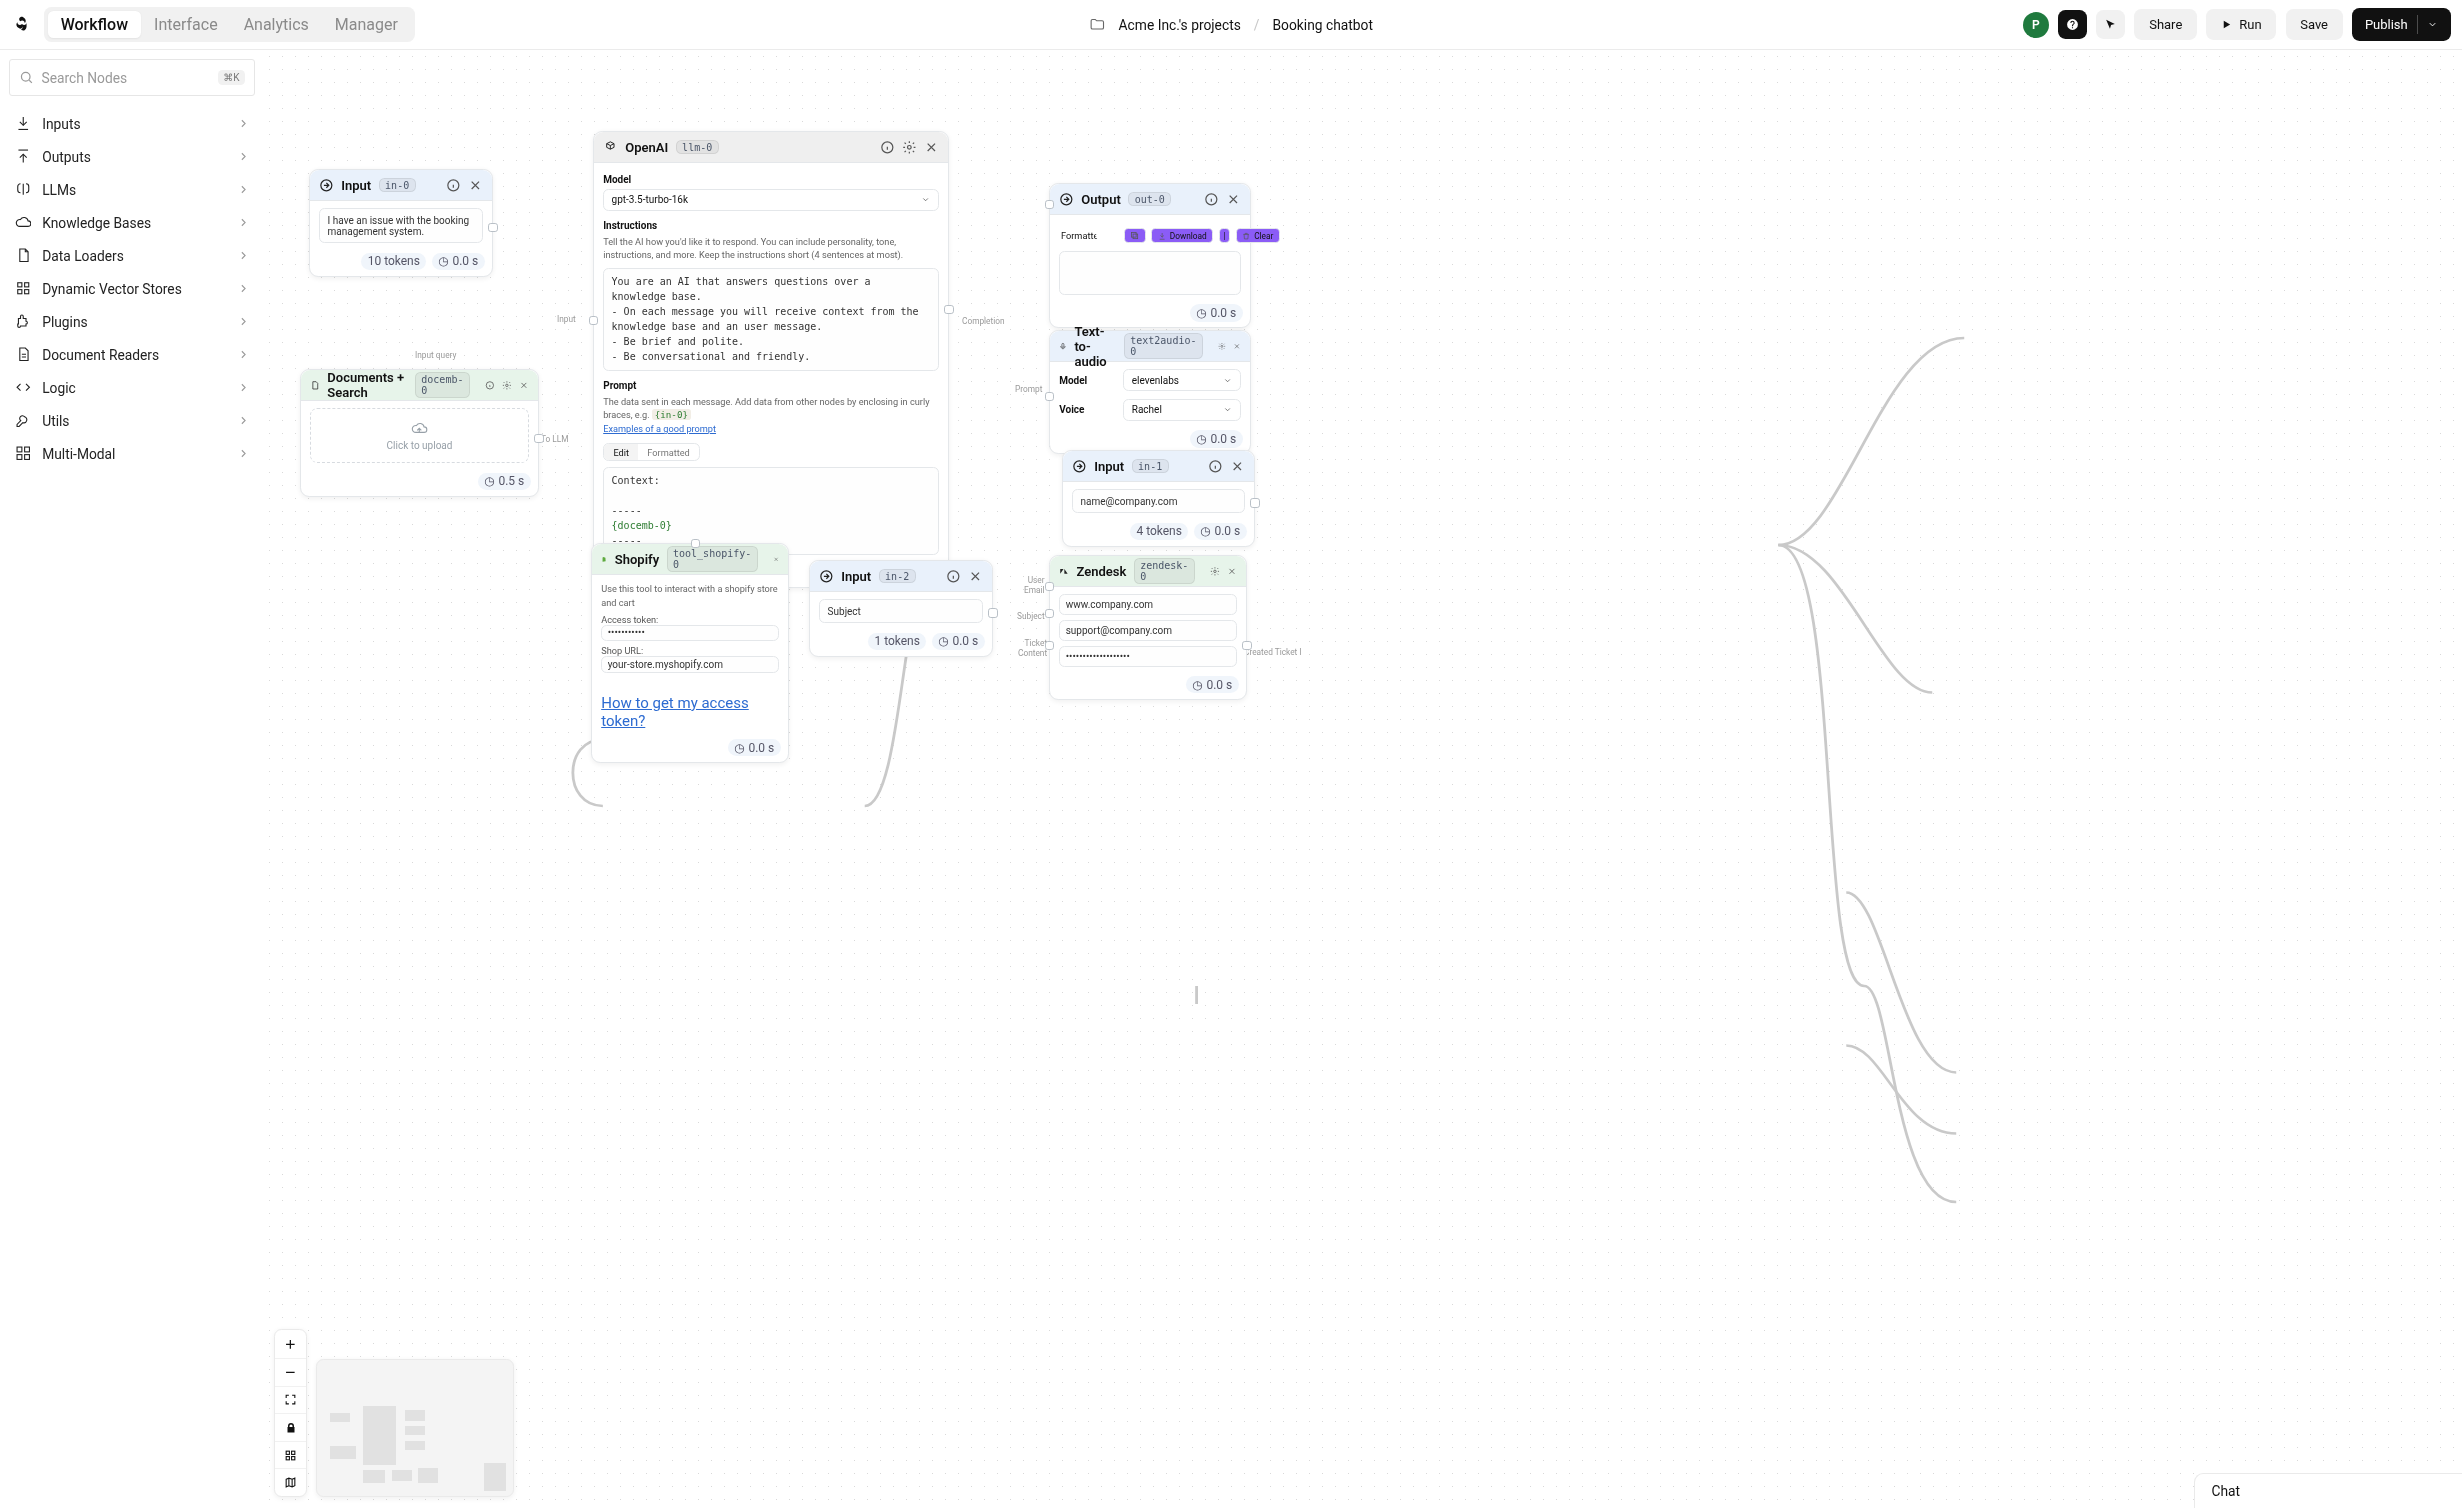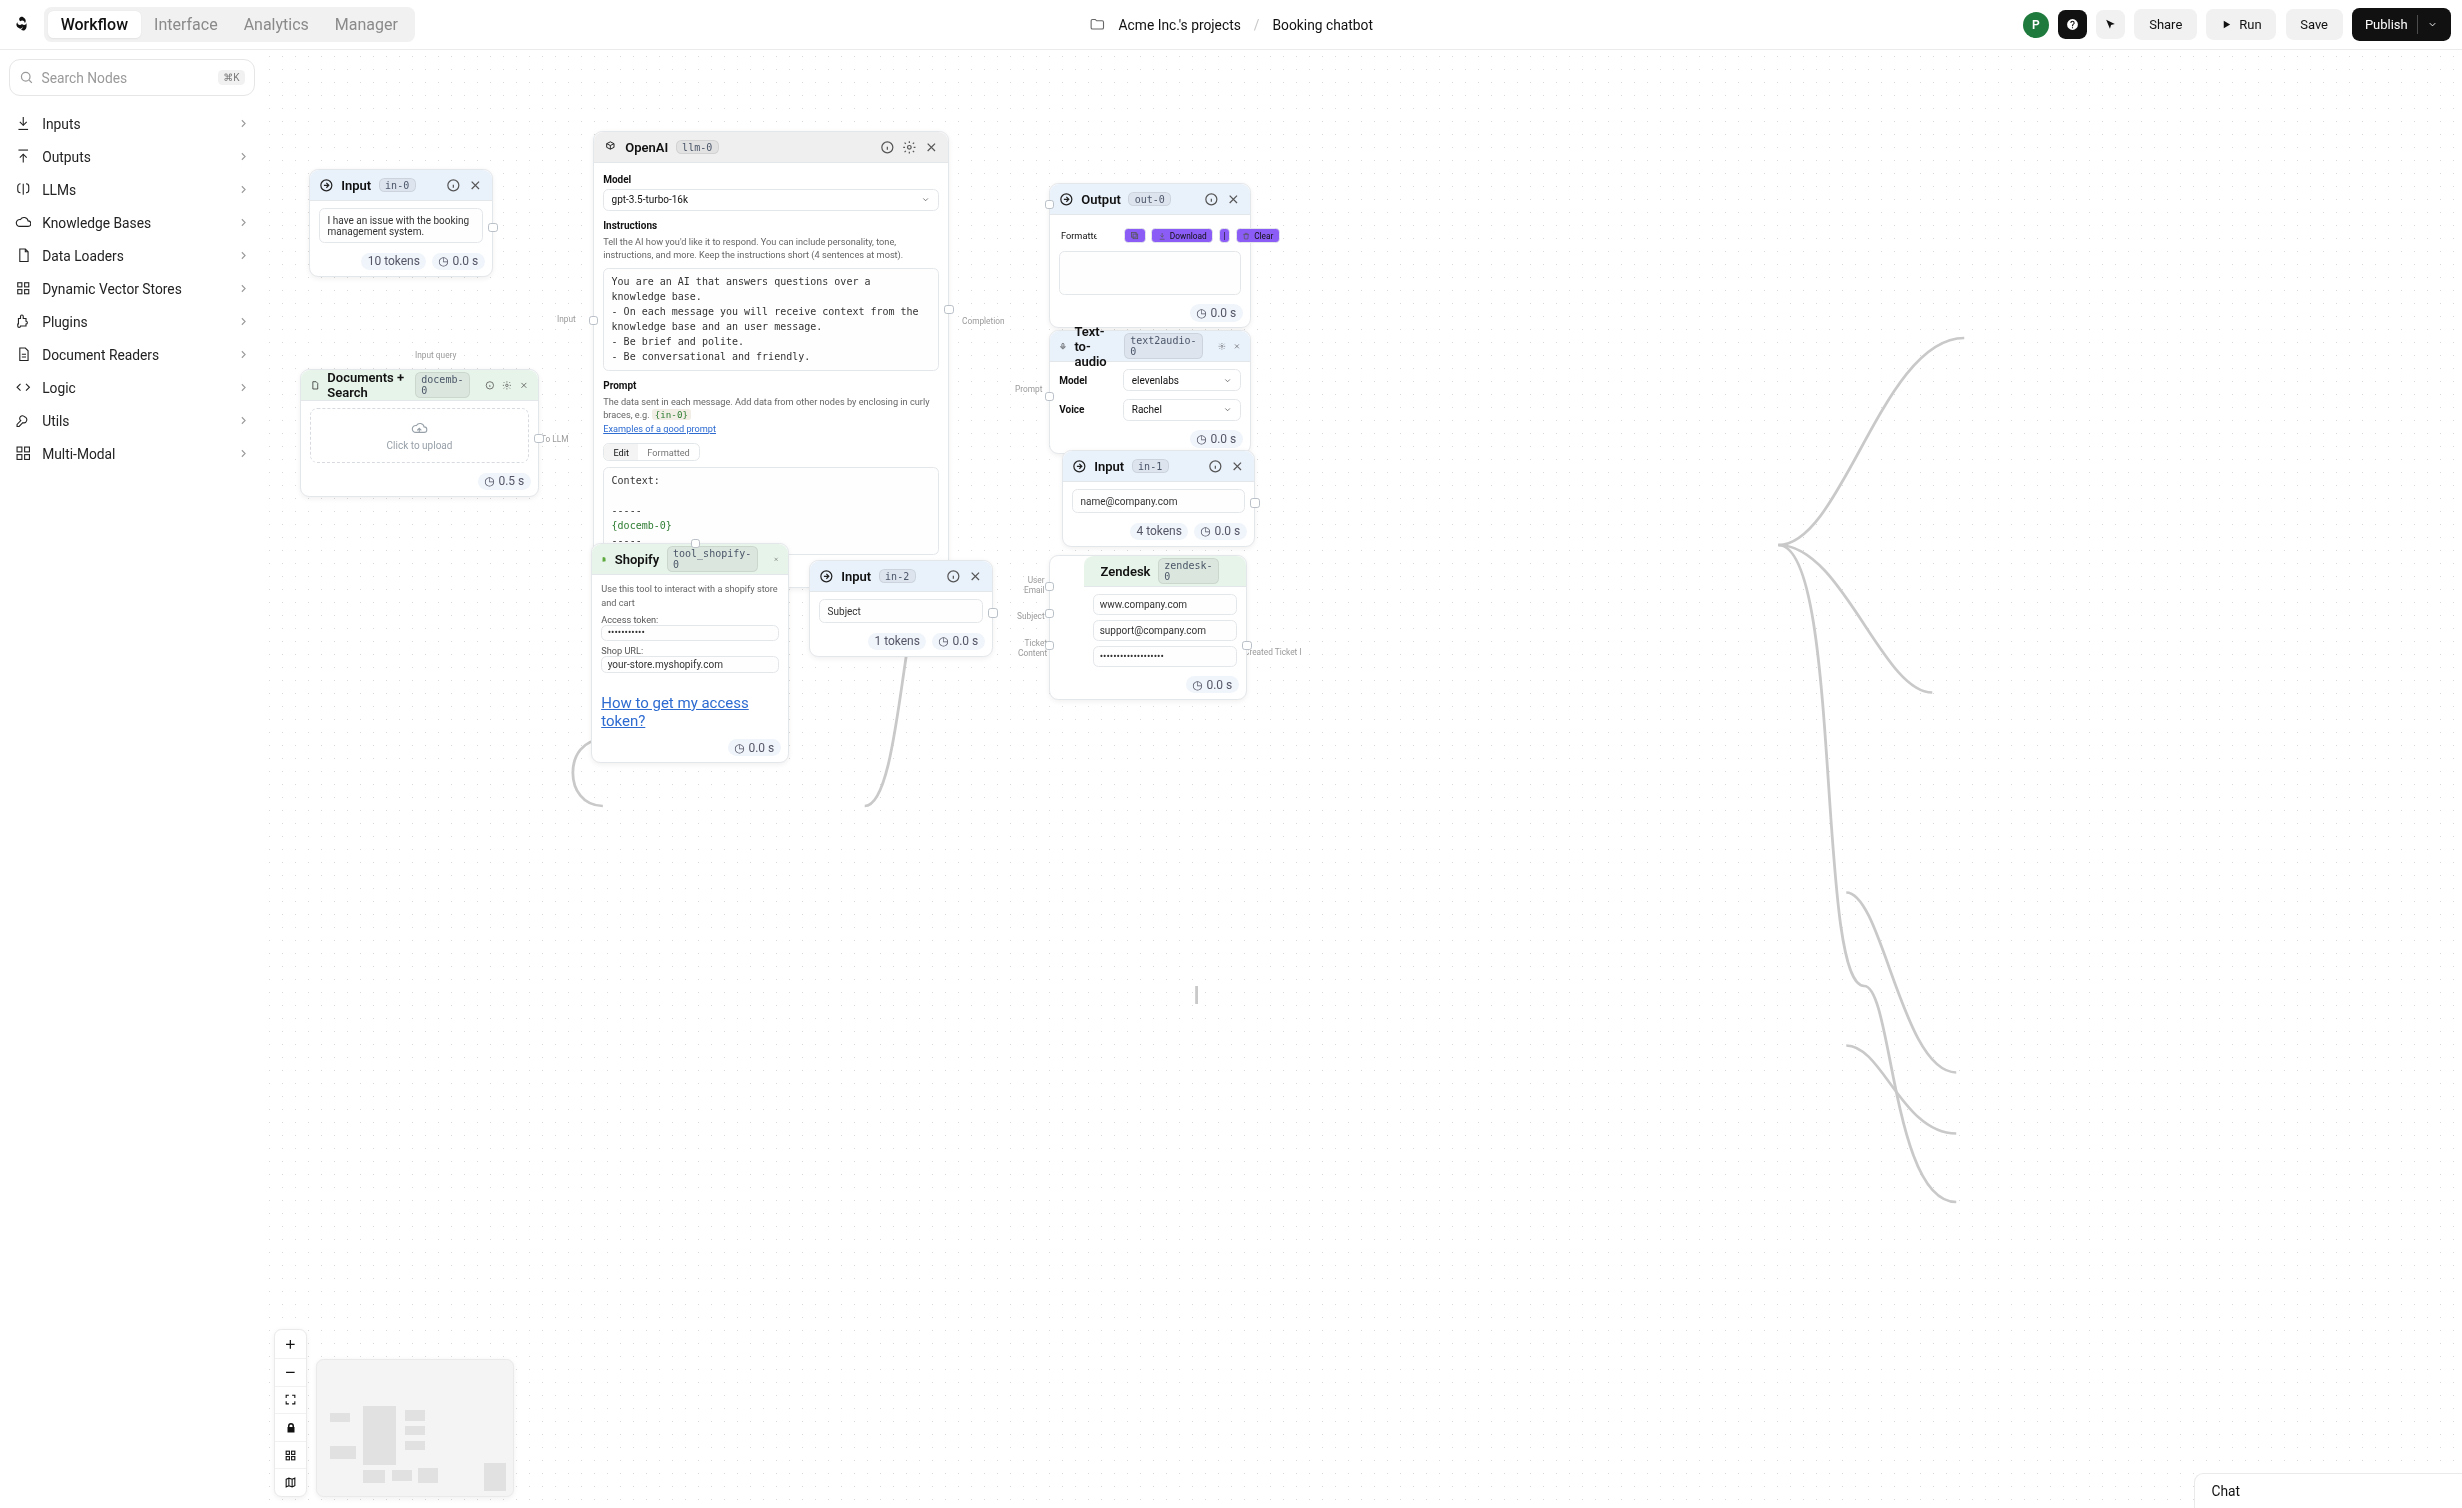--- a/index.html
+++ b/index.html
@@ -63,21 +63,21 @@
   
   .workspace {
     position: absolute; top: 50px; left: 0; right: 0; bottom: 0;
   }
   .sidebar {
     position: absolute; top: 9.2px; left: 9.2px; width: 246px;
     background: #fff;
     z-index: 20;
   }
   .search-box {
-    display: flex; align-items: center; height: 37px; border: 0.9px solid #e6e6e6; border-radius: 11px;
+    display: flex; align-items: center; height: 37px; border: 0.9px solid #e6e6e6; border-radius: 3px;
     padding: 0 9.2px; gap: 7.4px; color: #9a9a9a; font-size: 13.8px;
   }
   .search-box .kbd {
     background: #f1f1f1; border-radius: 4.6px; padding: 1.8px 5.5px; font-size: 10px; color: #777;
   }
   .side-list { margin-top: 11px; display: flex; flex-direction: column; }
   .side-item {
     display: flex; align-items: center; height: 33px; padding: 0 5.5px; gap: 11px; cursor: pointer;
     border-radius: 5.5px; font-size: 13.8px; color: #222;
   }
@@ -693,21 +693,21 @@
         <div class="mini-field-lbl">Shop URL:</div>
         <div class="field-box" style="min-height:16.5px;padding:1.8px 5.5px">your-store.myshopify.com</div>
         <div class="link-text">How to get my access token?</div>
       </div>
       <div class="node-footer">
         <span class="stat-pill">◷ <span>0.0 s</span></span>
       </div>
       <div class="port" style="top:-5.5px;left:99px;"></div>
     </div>
 
-    <div class="node green" style="left:786px;top:505px;width:198px;padding-left:34px;">
+    <div class="node green" style="left:786px;top:505px;width:198px;">
       <div class="node-hd">
         <svg class="hd-icn" viewBox="0 0 24 24" fill="#222">
             <path d="M3 6h8L3 18zM13 18h8l-8-12z"></path>
           </svg>
         <span class="title">Zendesk</span>
         <span class="id-pill">zendesk-0</span>
         <span class="sp"></span>
         <svg class="hd-icn" viewBox="0 0 24 24" fill="none" stroke="#555" stroke-width="2">
             <circle cx="12" cy="12" r="3"></circle>
             <path d="M12 2v3M12 19v3M4.2 4.2l2.1 2.1M17.7 17.7l2.1 2.1M2 12h3M19 12h3M4.2 19.8l2.1-2.1M17.7 6.3l2.1-2.1"></path>

